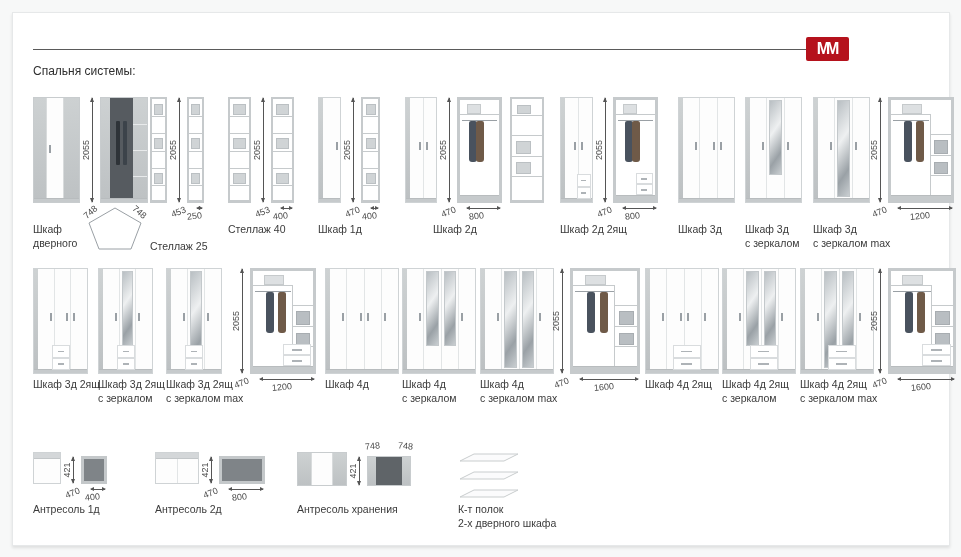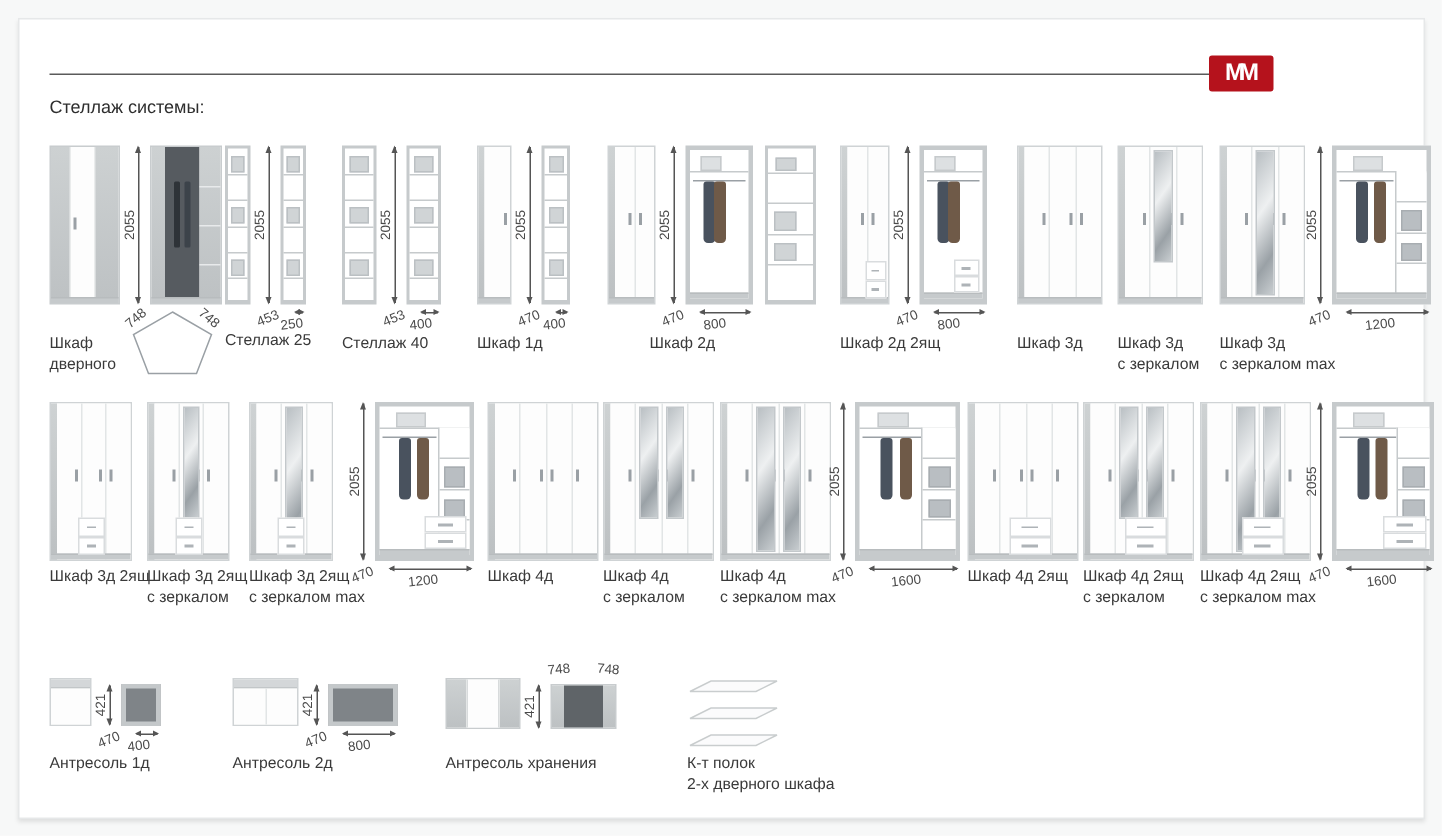--- a/index.html
+++ b/index.html
@@ -97,21 +97,21 @@
 </style>
 </head>
 <body>
 
 <div class="page" id="catalog">
   <div class="card"></div>
   <div class="rule"></div>
   <div class="logo">
     <div class="logo-mark">MM</div>
   </div>
-  <div class="subtitle">Стеллаж системы:</div>
+  <div class="subtitle">Спальня системы:</div>
 <div class="grp" style="left: 33px; top: 97px;">
       <div class="views">
         <div class="vh">
           <div class="cfront" style="width: 47px; height: 106px;">
             <div class="cs" style="width: 12px;"></div>
             <div class="cdoor">
               <div class="hnd" style="left: 2px; top: 45%;"></div>
             </div>
             <div class="cs" style="width: 15px;"></div>
             <div class="plinth"></div>
@@ -178,21 +178,21 @@
             <div class="vl"></div>
             <div class="hval">2055</div>
           </div>
           <div class="bdims">
             <div class="dd">453</div>
             <div class="wline"></div>
             <div class="dw">250</div>
           </div>
         </div>
       </div>
-      <div class="lbl" style="top: 123px;">
+      <div class="lbl" style="top: 142px;">
         <div>Стеллаж 25</div>
       </div>
     </div>
     <div class="grp" style="left: 228px; top: 97px;">
       <div class="views">
         <div class="vh">
           <div class="scol" style="width: 23px; height: 106px;">
             <div class="sline" style="top: 17%;"></div>
             <div class="sline" style="top: 34%;"></div>
             <div class="sline" style="top: 51%;"></div>

